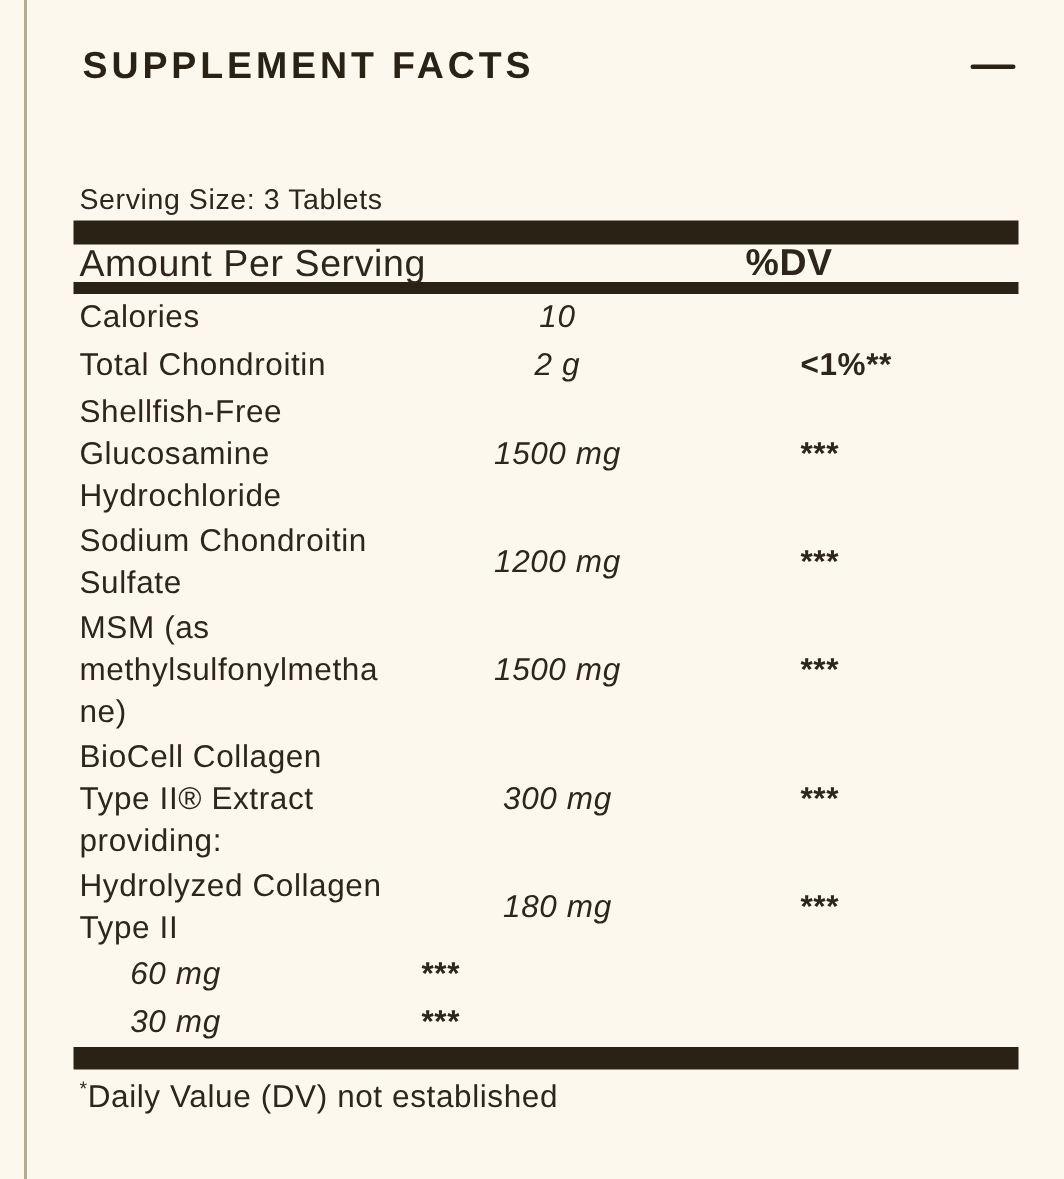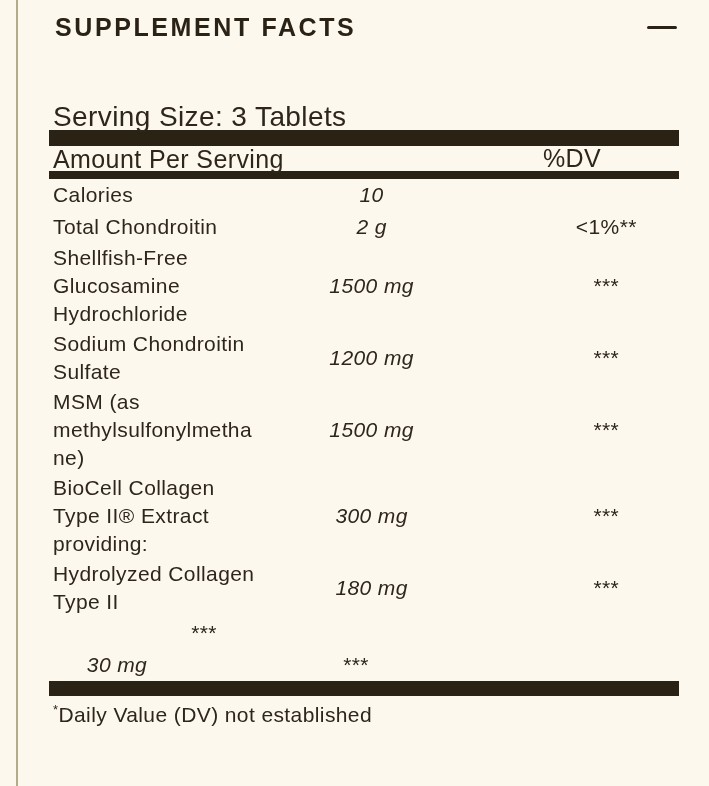--- a/index.html
+++ b/index.html
@@ -19,21 +19,21 @@
     position: absolute;
     left: 16px;
     top: 0;
     width: 2px;
     height: 786px;
     background: #b2ac8c;
   }
   .panel {
     box-sizing: border-box;
     width: 709px;
-    padding: 12px 30px 0 49px;
+    padding: 29px 30px 0 49px;
   }
   .panel-header {
     display: flex;
     justify-content: space-between;
     align-items: center;
     height: 30px;
     padding-left: 6px;
   }
   .panel-title {
     font-size: 25px;
@@ -51,21 +51,21 @@
   }
   .minus-icon {
     display: block;
     width: 30px;
     height: 3px;
     background: #2b2216;
     border-radius: 1.5px;
   }
   .serving {
     margin-top: 62px;
-    font-size: 28px;
+    font-size: 19px;
     line-height: 26px;
     letter-spacing: 0.4px;
     padding-left: 4px;
   }
   .bar { background: #2b2216; }
   .bar-thick  { height: 16px; }
   .bar-medium { height: 8px; }
   .bar-bottom { height: 15px; }
   .thead {
     display: flex;
@@ -90,21 +90,21 @@
     white-space: pre-line;
   }
   .c-amt {
     width: 128px;
     text-align: center;
     font-style: italic;
   }
   .c-dv {
     width: 150px;
     margin-left: 76px;
-    text-align: center;
+    font-weight: bold;
   }
   sup.small-sup {
     font-size: 13px;
     line-height: 0;
   }
   .footnote {
     margin-top: 6px;
     padding-left: 4px;
     font-size: 21px;
     line-height: 26px;
@@ -184,20 +184,21 @@
     </div>
 
     <div class="row">
       <div class="c-name">Hydrolyzed Collagen
 Type II</div>
       <div class="c-amt">180 mg</div>
       <div class="c-dv">***</div>
     </div>
 
     <div class="row">
+      <div class="c-amt">60 mg</div>
       <div class="c-dv">***</div>
     </div>
 
     <div class="row">
       <div class="c-amt">30 mg</div>
       <div class="c-dv">***</div>
     </div>
 
   </div>
 

